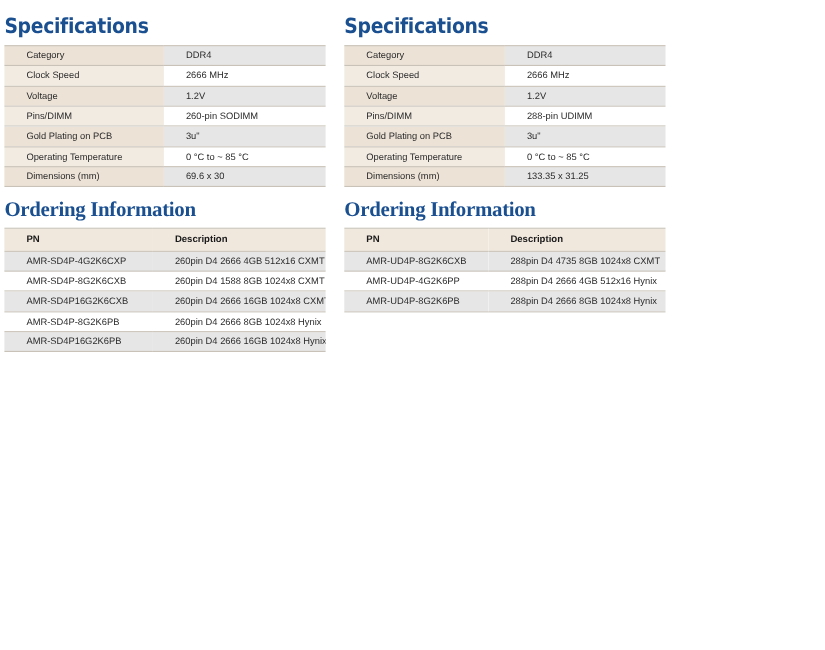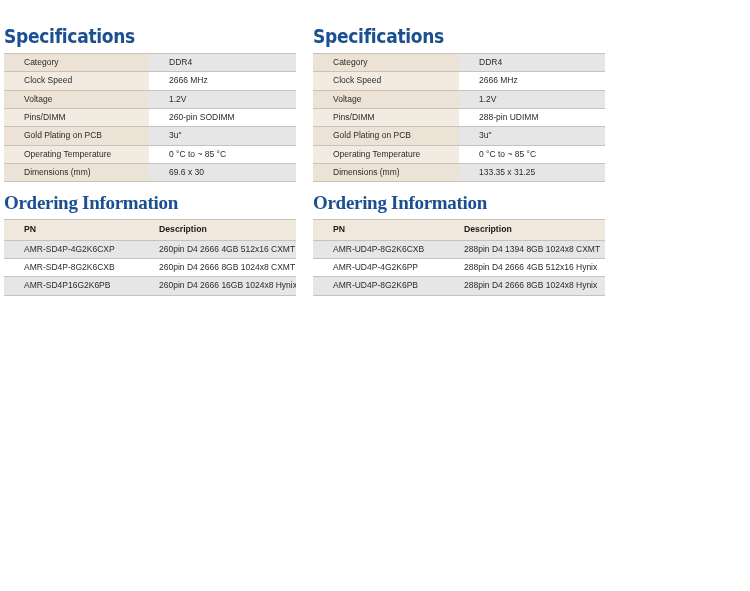--- a/index.html
+++ b/index.html
@@ -19,21 +19,21 @@
   .page {
     position: absolute;
     left: 0; top: 0;
     width: 750px;
     height: 591px;
   }
 
   .columns {
     position: absolute;
     left: 0;
-    top: 16px;
+    top: 4px;
     width: 608px;
     display: flex;
     gap: 0;
   }
   .col {
     width: 375px;
     box-sizing: border-box;
     padding-left: 4px;
     padding-right: 8px;
   }
@@ -207,21 +207,29 @@
             <th>Description</th>
           </tr>
         </thead>
         <tbody>
           <tr>
             <td>AMR-SD4P-4G2K6CXP</td>
             <td>260pin D4 2666 4GB  512x16 CXMT</td>
           </tr>
           <tr>
             <td>AMR-SD4P-8G2K6CXB</td>
-            <td>260pin D4 2666 8GB 1024x8 CXMT</td>
+            <td>260pin D4 1588 8GB 1024x8 CXMT</td>
+          </tr>
+          <tr>
+            <td>AMR-SD4P16G2K6CXB</td>
+            <td>260pin D4 2666 16GB 1024x8 CXMT</td>
+          </tr>
+          <tr>
+            <td>AMR-SD4P-8G2K6PB</td>
+            <td>260pin D4 2666 8GB 1024x8 Hynix</td>
           </tr>
           <tr>
             <td>AMR-SD4P16G2K6PB</td>
             <td>260pin D4 2666 16GB 1024x8 Hynix</td>
           </tr>
         </tbody>
       </table>
 
     </div>
 
@@ -275,21 +283,21 @@
           </colgroup>
         <thead>
           <tr>
             <th>PN</th>
             <th>Description</th>
           </tr>
         </thead>
         <tbody>
           <tr>
             <td>AMR-UD4P-8G2K6CXB</td>
-            <td>288pin D4 1394 8GB 1024x8 CXMT</td>
+            <td>288pin D4 4735 8GB 1024x8 CXMT</td>
           </tr>
           <tr>
             <td>AMR-UD4P-4G2K6PP</td>
             <td>288pin D4 2666 4GB 512x16 Hynix</td>
           </tr>
           <tr>
             <td>AMR-UD4P-8G2K6PB</td>
             <td>288pin D4 2666 8GB 1024x8 Hynix</td>
           </tr>
         </tbody>

